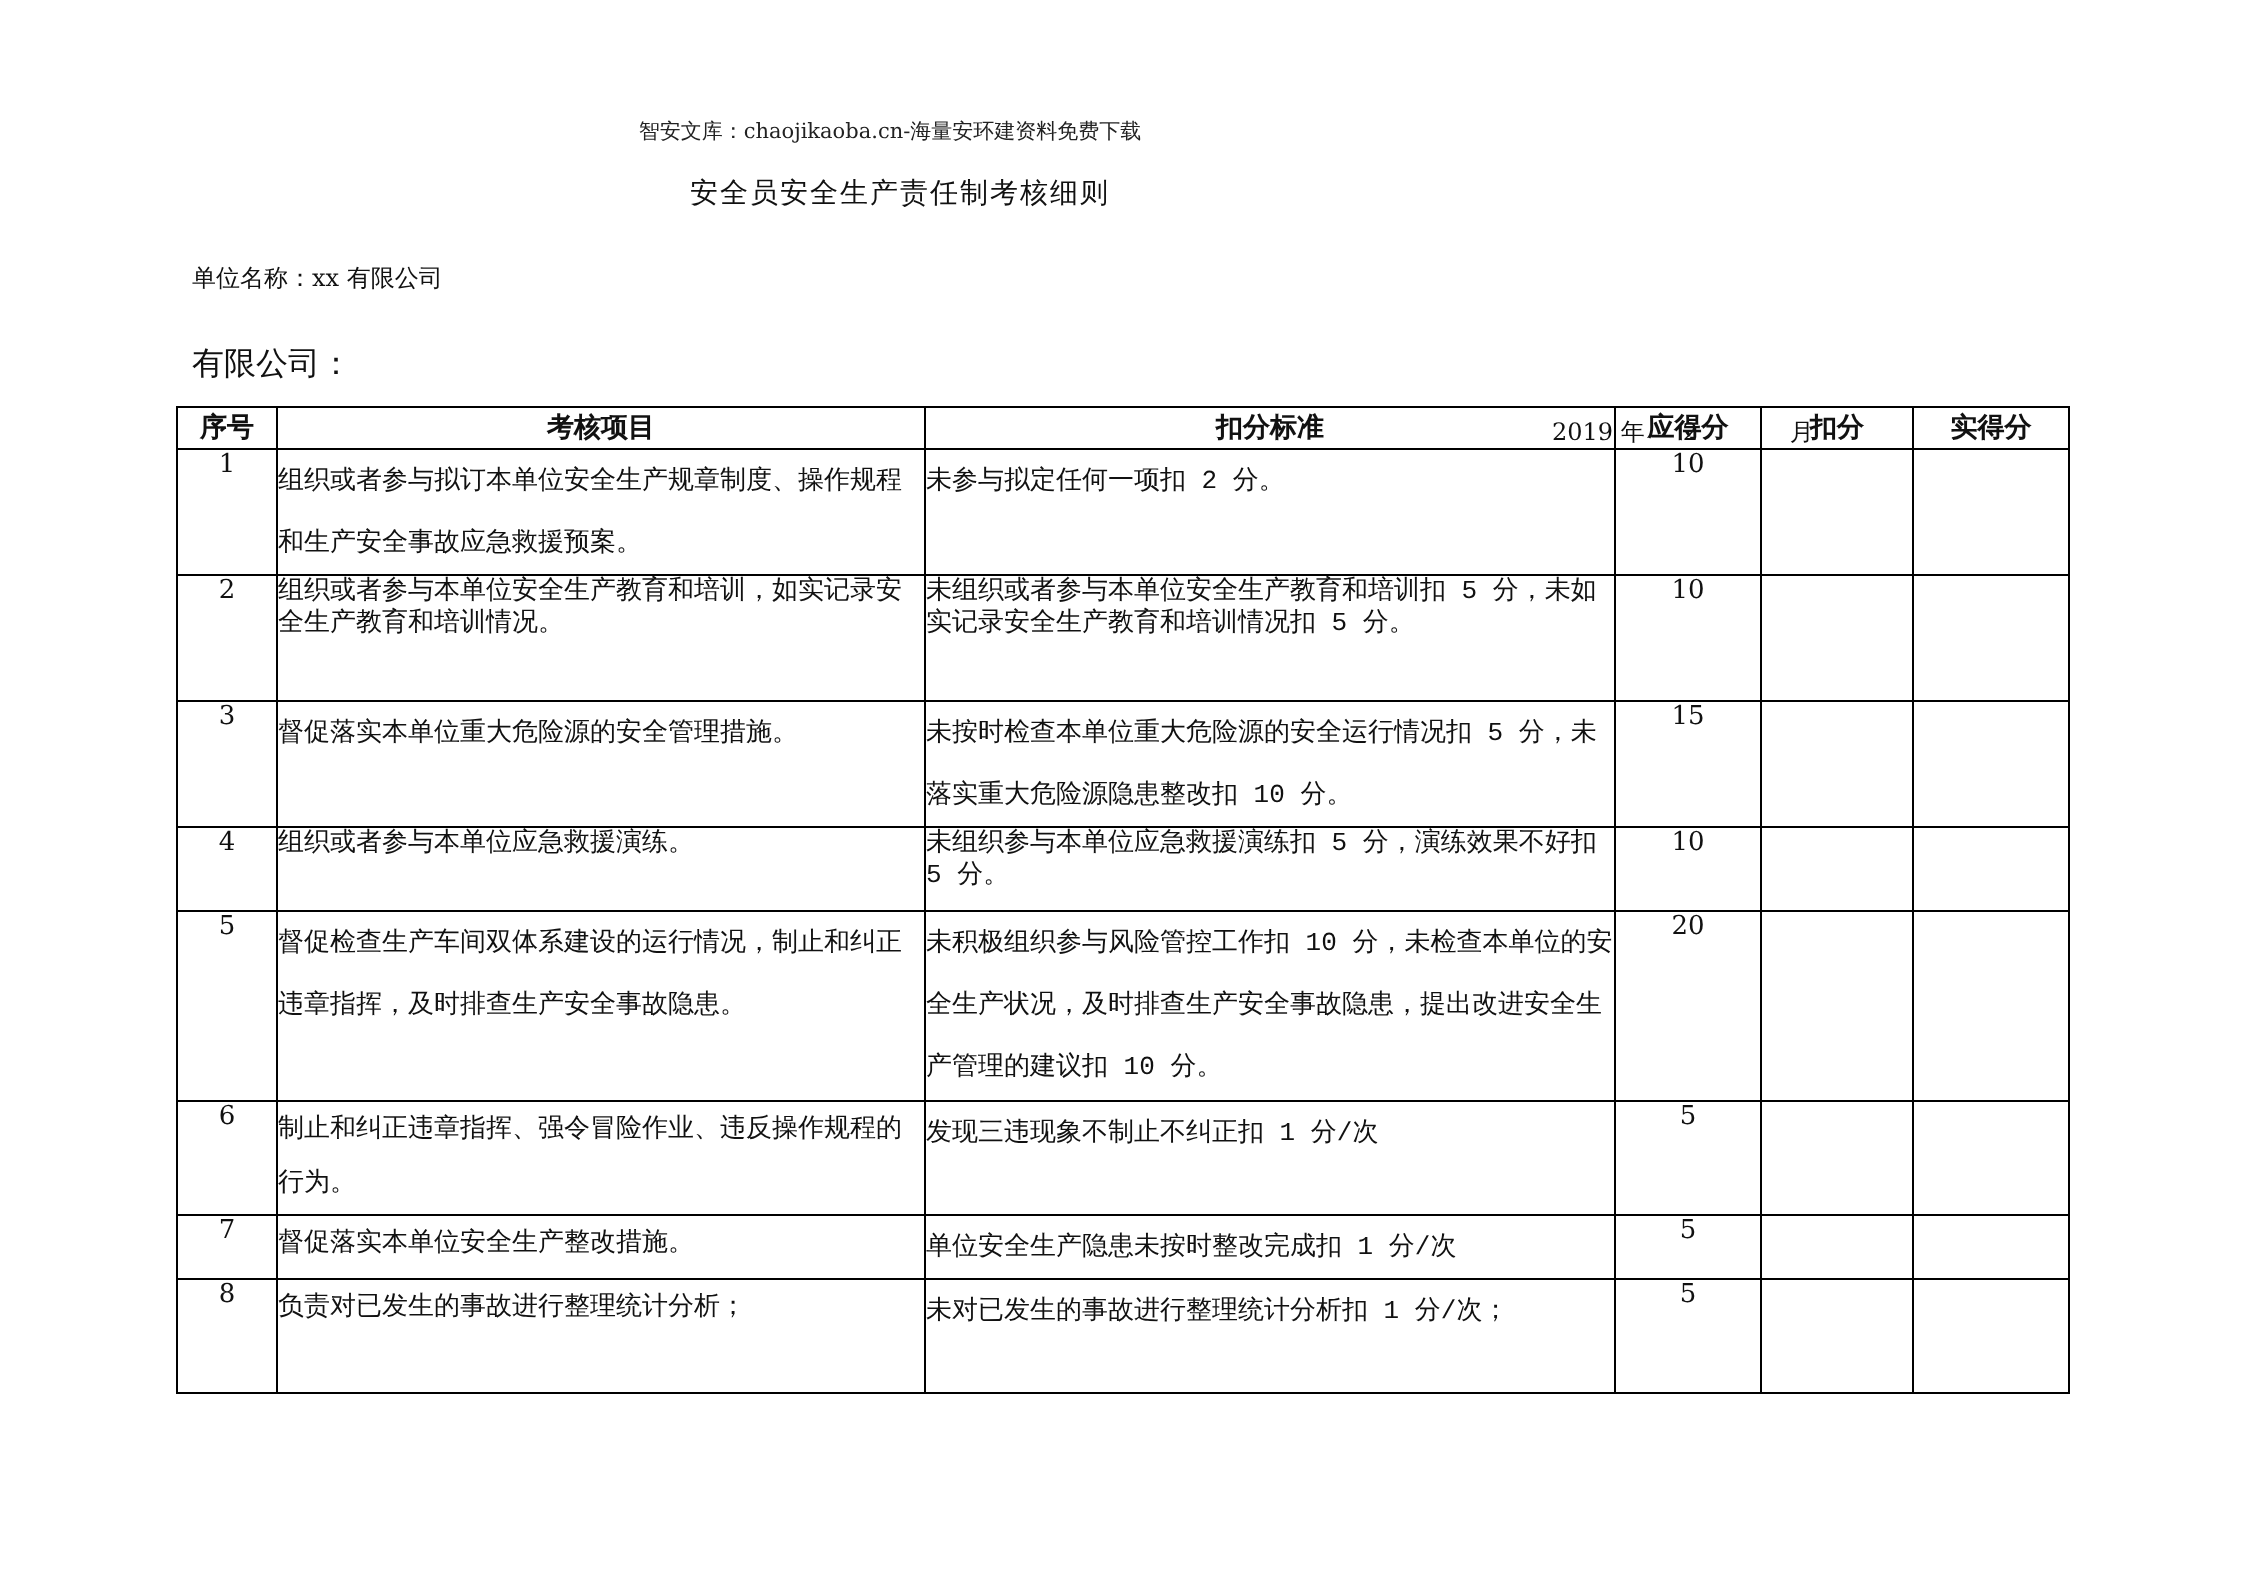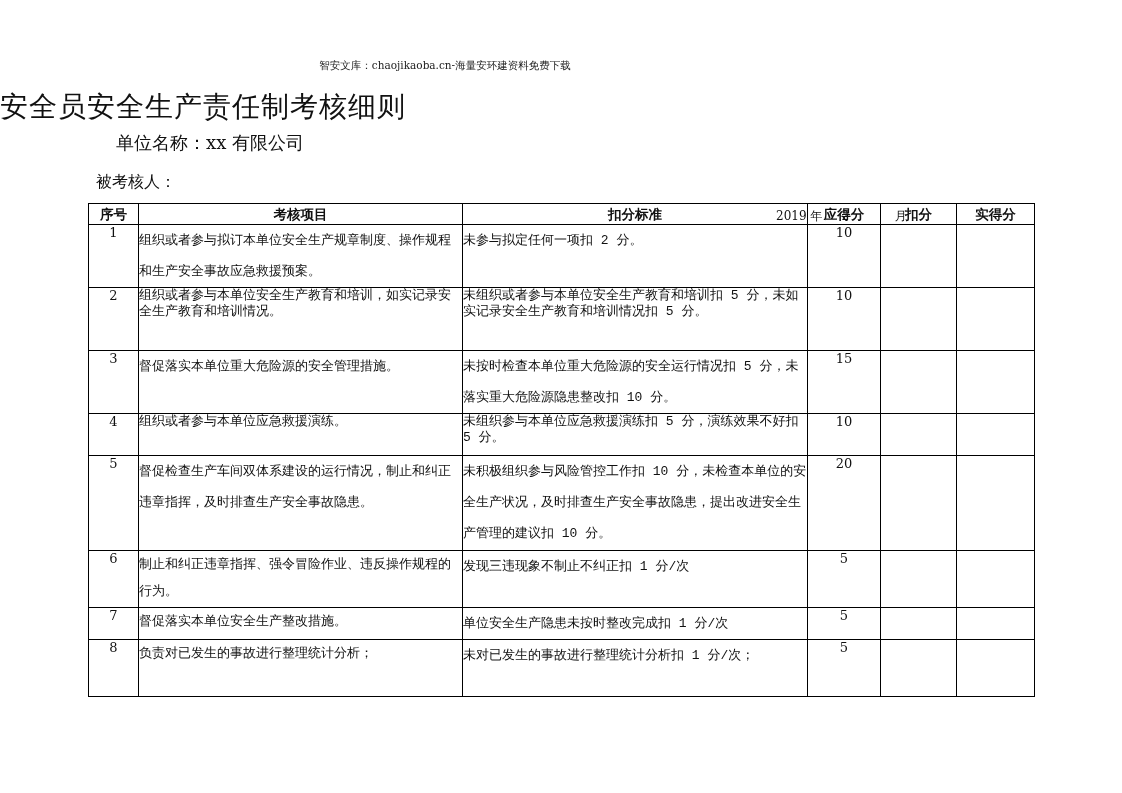--- a/index.html
+++ b/index.html
@@ -1,40 +1,40 @@
 <!DOCTYPE html>
 <html><head>
 <meta charset="utf-8">
 <style>
   html, body { margin: 0; padding: 0; background: #ffffff; }
   body { width: 1122px; height: 793px; position: relative; overflow: hidden;
          font-family: "DejaVu Serif", "Liberation Serif", serif; color: #111; }
   .watermark { position: absolute; top: 59px; left: 0; width: 890px; text-align: center;
                font-size: 10.5px; color: #222; }
-  .title { position: absolute; top: 88px; left: 0; width: 900px; 
-           font-size: 28px; letter-spacing: 1px; color: #111; }
-  .unit { position: absolute; top: 131px; left: 96px; font-size: 18px; margin-left: 20px; }
+  .title { position: absolute; top: 88px; left: 0; width: 900px; text-align: center;
+           font-size: 14px; letter-spacing: 1px; color: #111; }
+  .unit { position: absolute; top: 131px; left: 96px; font-size: 12px; }
   .assessee { position: absolute; top: 172px; left: 96px; font-size: 16px; }
   .date { position: absolute; top: 172px; left: 776px; font-size: 12px; white-space: pre; margin-top: 36px; }
   table.sheet { position: absolute; top: 203px; left: 88px; width: 946px;
                 border-collapse: collapse; table-layout: fixed; font-size: 13px; }
   table.sheet th, table.sheet td { border: 1.3px solid #000; padding: 0; vertical-align: top; }
   table.sheet th { font-weight: bold; text-align: center; height: 20px; line-height: 20px; font-size: 13.5px; }
   td.num { text-align: center; padding-top: 4px; }
   td.txt { padding: 3px 4px 0 6px; line-height: 16px; font-family: Liberation Mono, monospace; }
   td.txt.loose { line-height: 31px; padding-top: 0; }
   td.score { text-align: center; padding-top: 4px; }
 </style>
 </head>
 <body>
 
 <div class="watermark">智安文库：chaojikaoba.cn-海量安环建资料免费下载</div>
 <div class="title">安全员安全生产责任制考核细则</div>
 <div class="unit">单位名称：xx 有限公司</div>
-<div class="assessee">被考核人：</div>
+<div class="assessee">有限公司：</div>
 <div class="date">2019 年     2            月</div>
 
 <table class="sheet">
   <colgroup>
     <col style="width:50px">
       <col style="width:324px">
       <col style="width:345px">
     <col style="width:73px">
       <col style="width:76px">
       <col style="width:78px">

